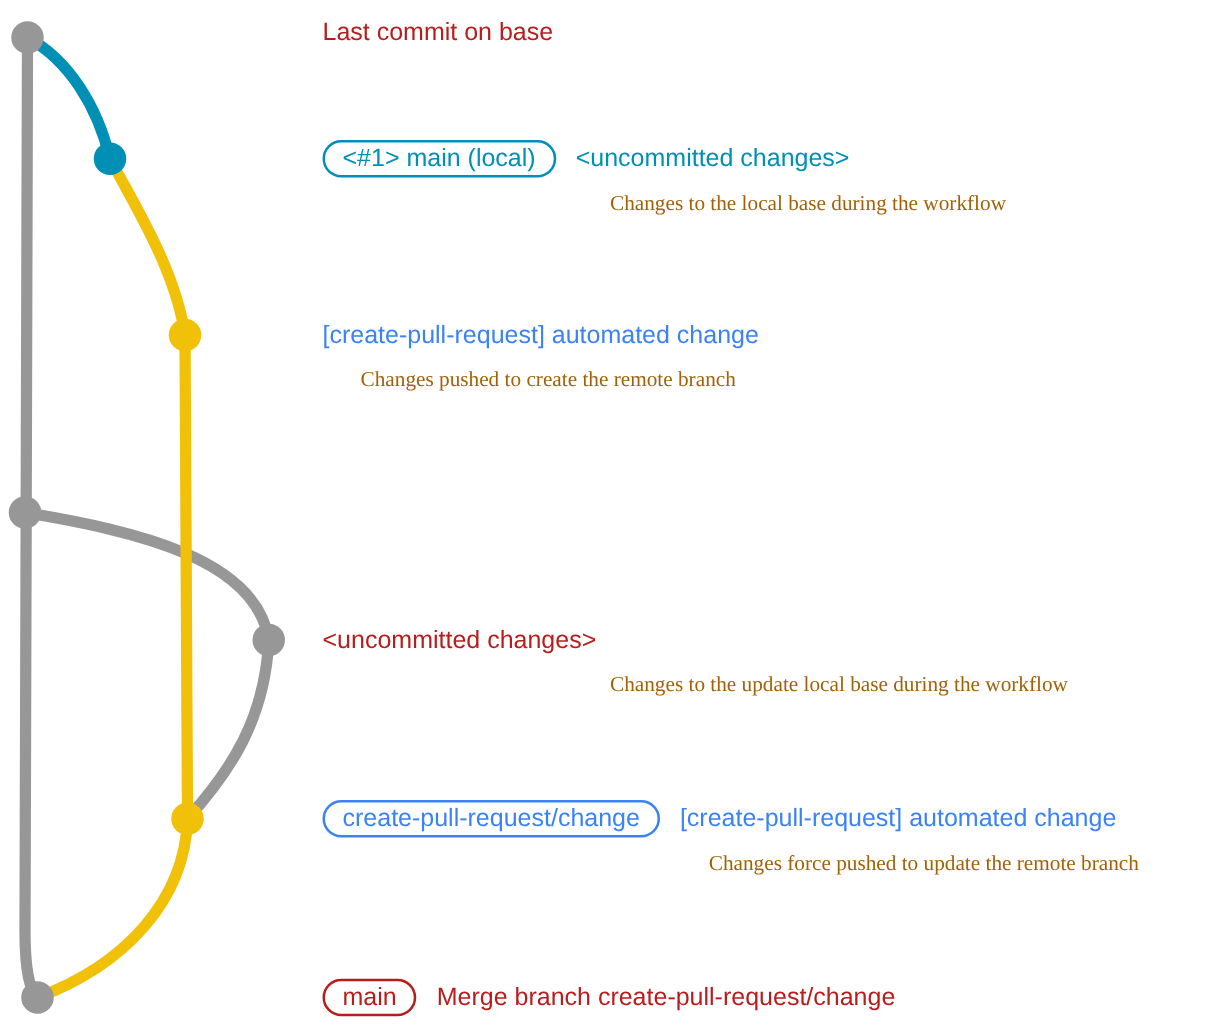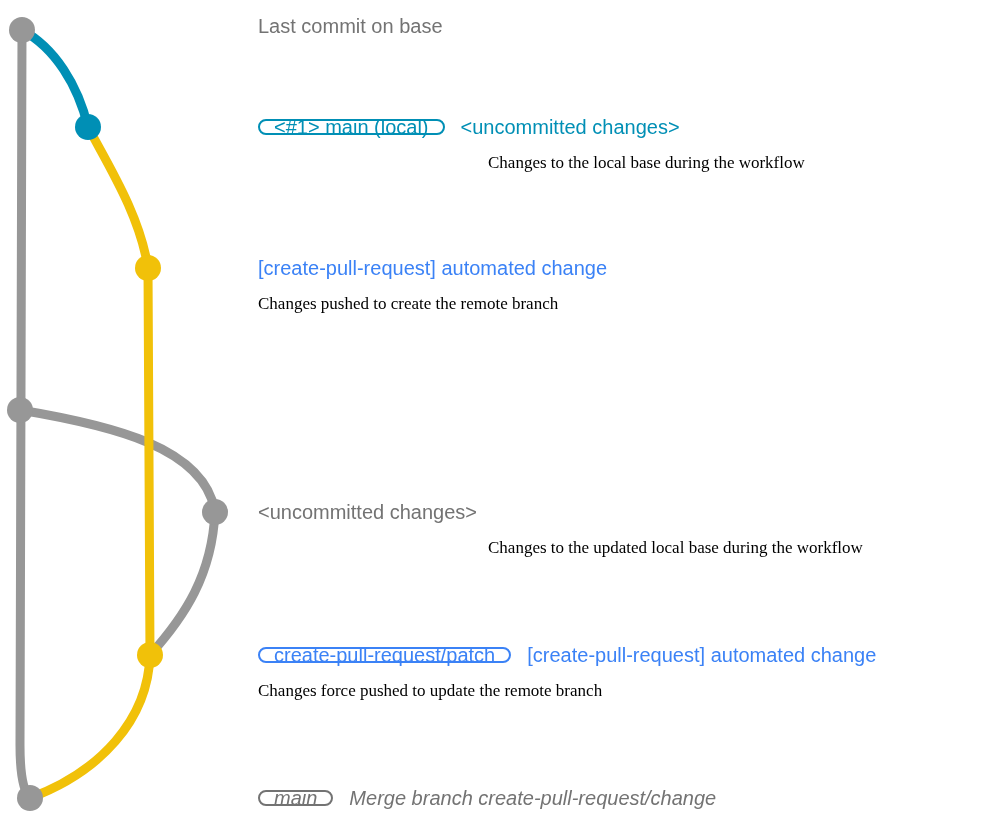--- a/index.html
+++ b/index.html
@@ -33,34 +33,34 @@
   }
   .line1 {
     display: flex;
     align-items: center;
     gap: 16px;
     height: 38px;
   }
   .pill {
     display: inline-flex;
     align-items: center;
-    height: 16px;
+    height: 30px;
     box-sizing: border-box;
     border: 2px solid currentColor;
     border-radius: 16px;
     padding: 0 14px;
     font-size: 20px;
   }
   .note {
     font-family: "Liberation Serif", serif;
     font-size: 17px;
-    color: #000000;
+    color: #a16207;
     margin-top: 7px;
   }
-  .c-gray   { color: #737373; }
+  .c-gray   { color: #b91c1c; }
   .c-blue   { color: #008fb5; }
   .c-yellow { color: #3b82f6; }
 </style>
 </head>
 <body>
 
 <div class="stage">
 
   <svg class="graph-svg" width="260" height="827" viewBox="0 0 260 827">
 
@@ -92,39 +92,39 @@
       <span class="pill c-blue">&lt;#1&gt; main (local)</span>
       <span class="c-blue">&lt;uncommitted changes&gt;</span>
     </div>
     <div class="note" style="margin-left:230px;">Changes to the local base during the workflow</div>
   </div>
 
   <div class="row" style="top:249px;">
     <div class="line1">
       <span class="c-yellow">[create-pull-request] automated change</span>
     </div>
-    <div class="note" style="">Changes pushed to create the remote branch</div>
+    <div class="note" style="margin-left:12px;text-align:center;">Changes pushed to create the remote branch</div>
   </div>
 
 
   <div class="row" style="top:493px;">
     <div class="line1">
       <span class="c-gray">&lt;uncommitted changes&gt;</span>
     </div>
-    <div class="note" style="margin-left:230px;">Changes to the updated local base during the workflow</div>
+    <div class="note" style="margin-left:230px;">Changes to the update local base during the workflow</div>
   </div>
 
   <div class="row" style="top:636px;">
     <div class="line1">
-      <span class="pill c-yellow">create-pull-request/patch</span>
+      <span class="pill c-yellow">create-pull-request/change</span>
       <span class="c-yellow">[create-pull-request] automated change</span>
     </div>
-    <div class="note" style="">Changes force pushed to update the remote branch</div>
+    <div class="note" style="margin-left:309px;">Changes force pushed to update the remote branch</div>
   </div>
 
-  <div class="row" style="top:779px;font-style:italic;">
+  <div class="row" style="top:779px;">
     <div class="line1">
       <span class="pill c-gray">main</span>
       <span class="c-gray">Merge branch create-pull-request/change</span>
     </div>
   </div>
 
 </div>
 
 </body></html>

